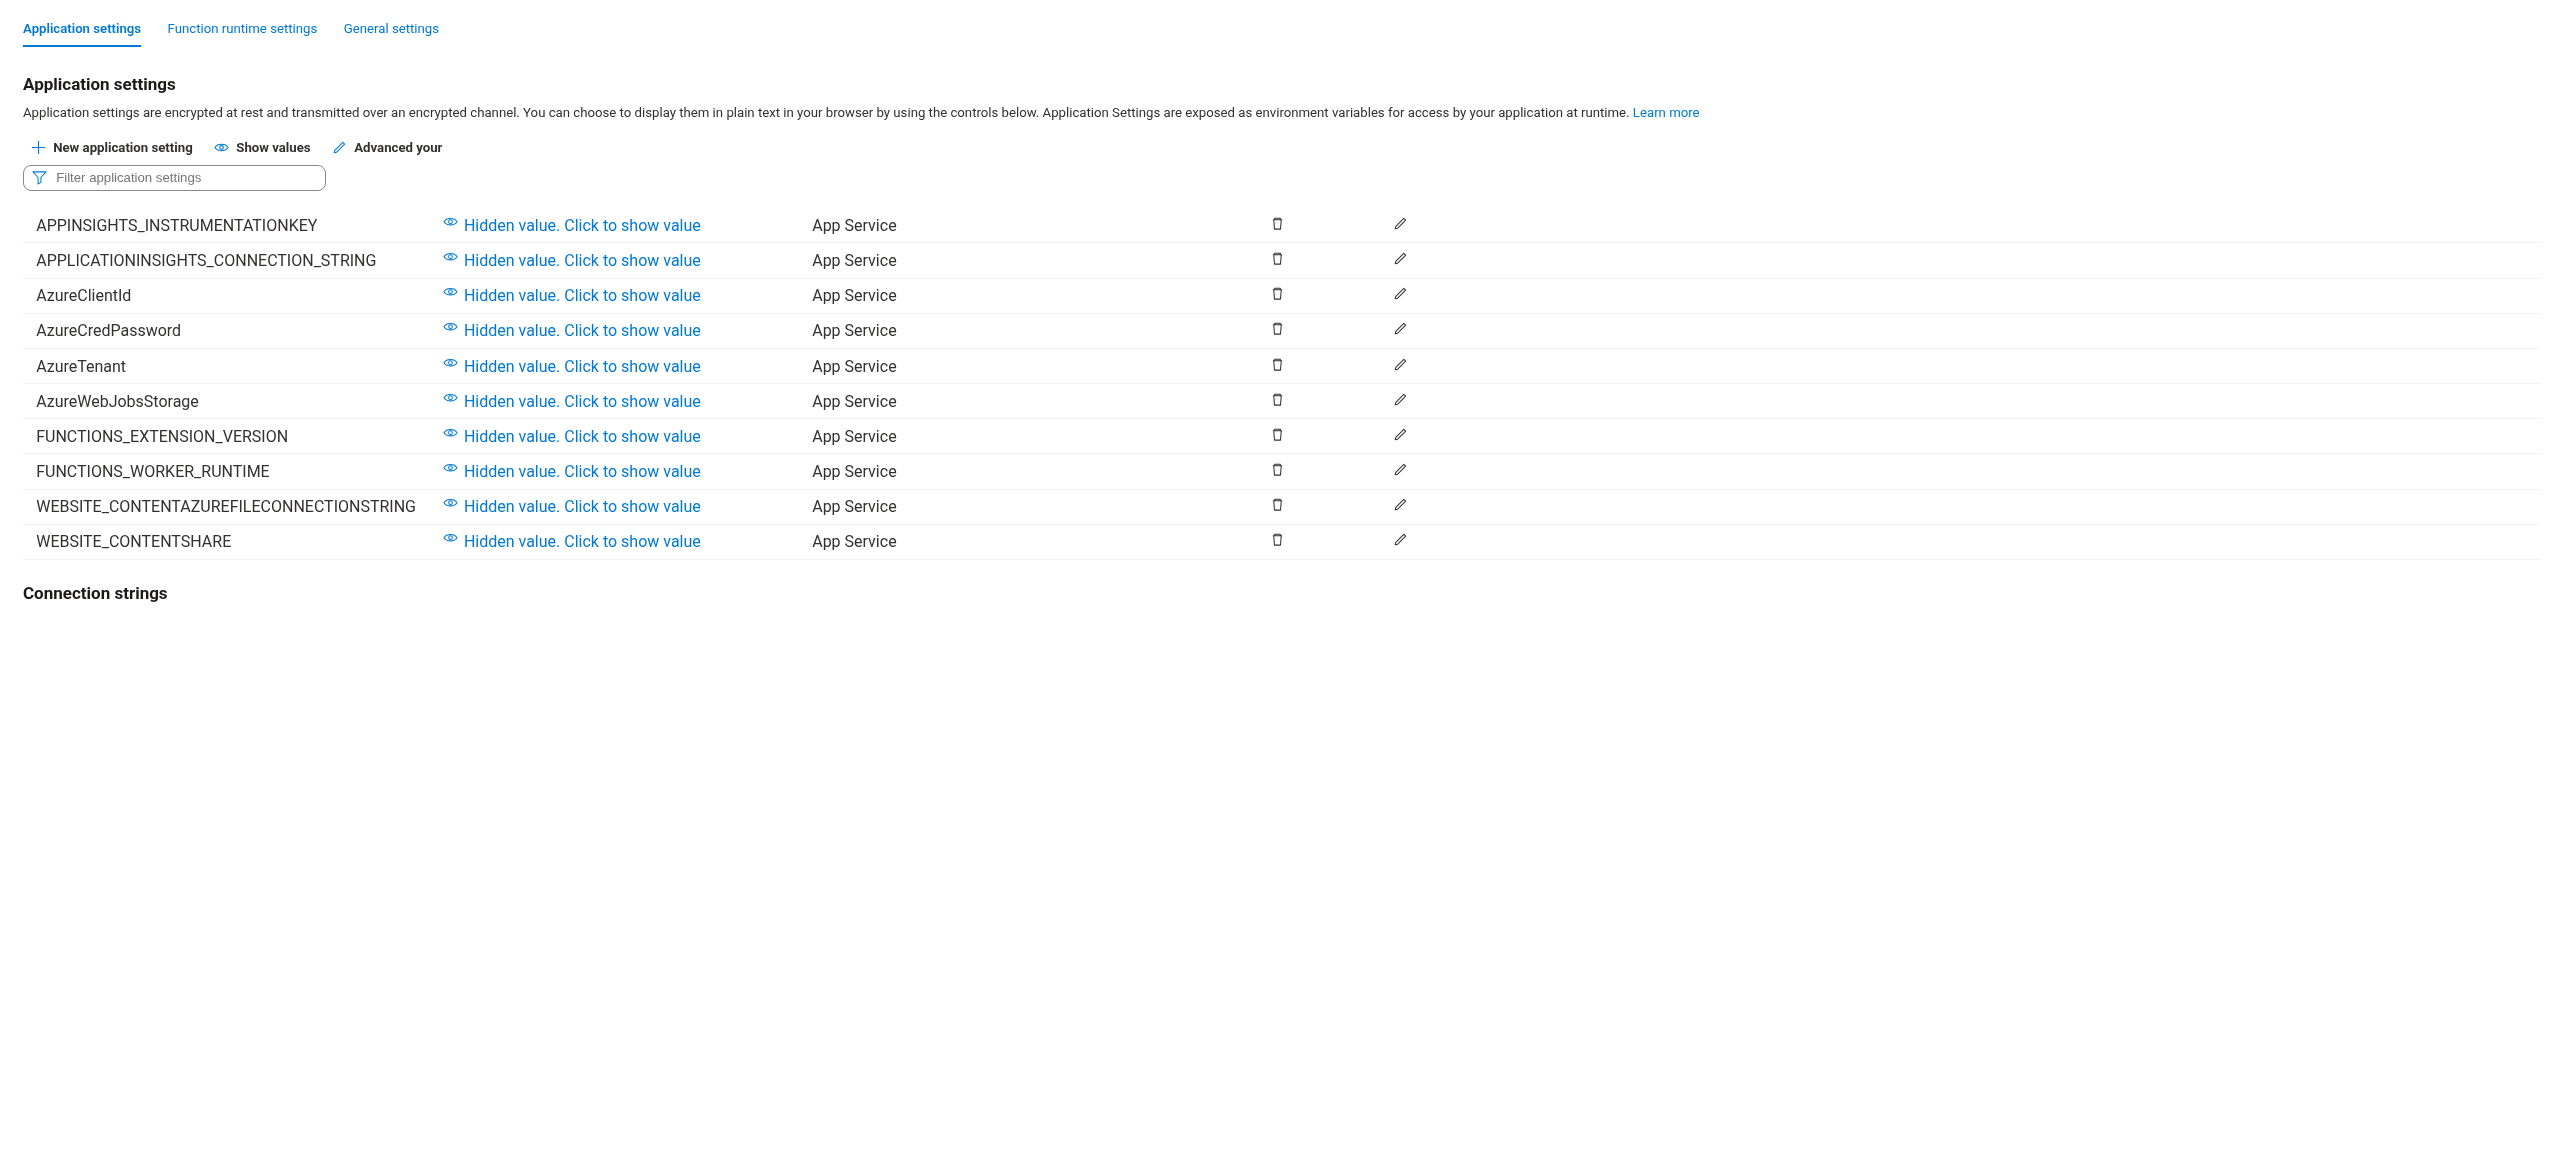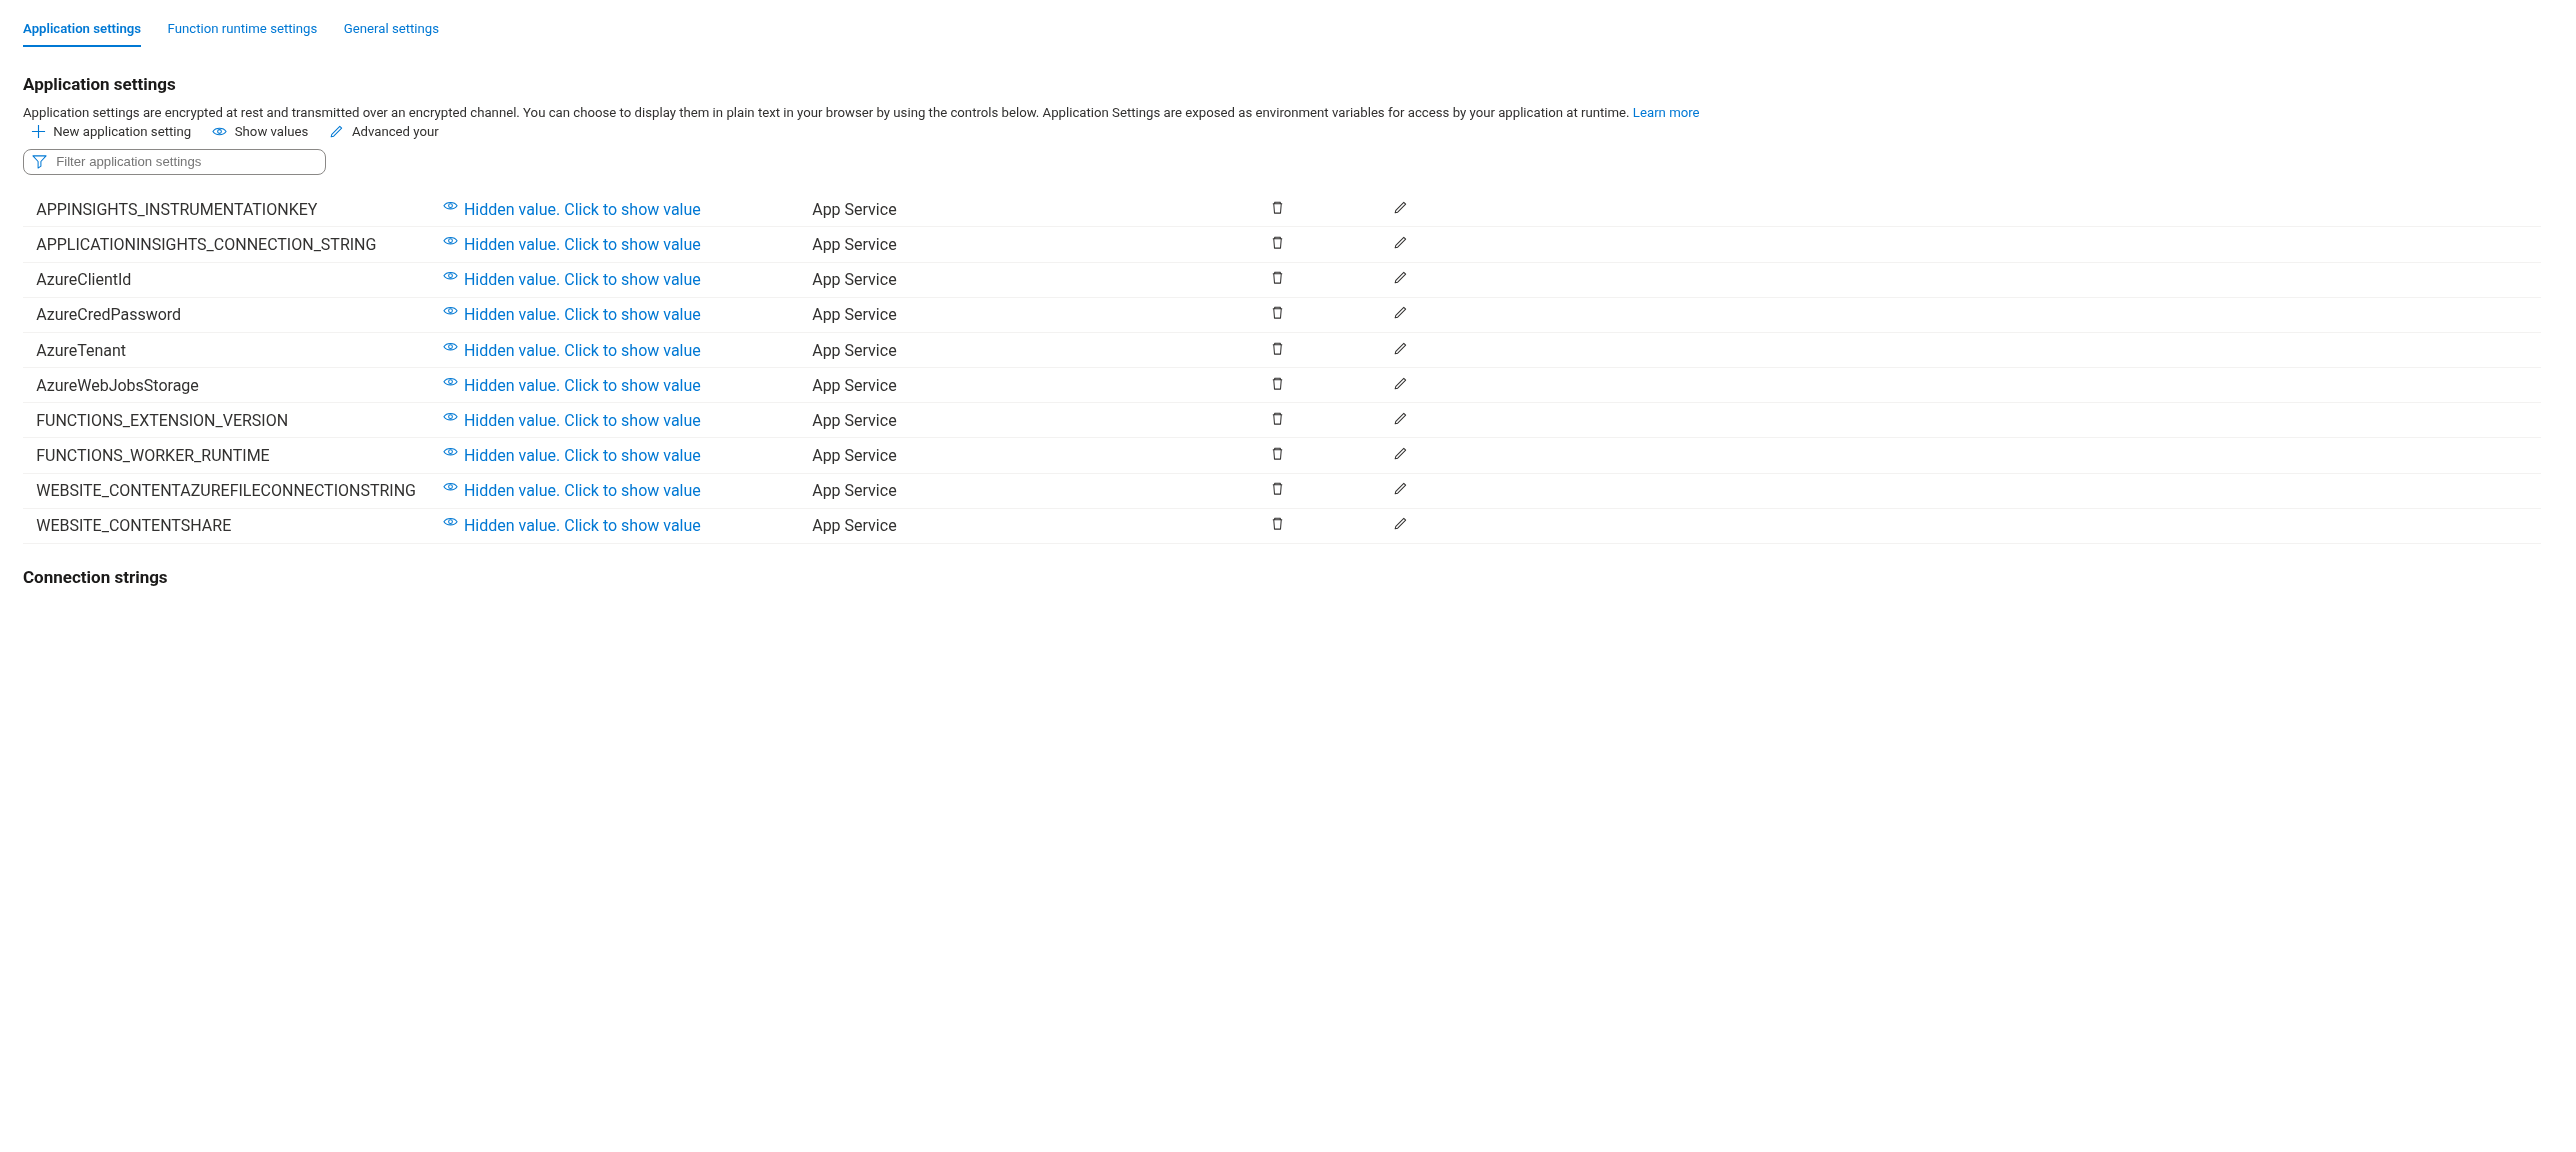--- a/index.html
+++ b/index.html
@@ -35,32 +35,33 @@
   h2.section-title {
     font-size: 17px;
     font-weight: 700;
     margin: 26.5px 0 9.5px 0;
     color: #1b1a19;
   }
   .description {
     font-size: 13.2px;
     color: #323130;
     line-height: 1.5;
-    margin-bottom: 1px;
+    margin-bottom: 17px;
     max-width: 100%;
   }
   .description a { color: #0078d4; text-decoration: none; cursor: pointer; }
 
   
   .toolbar {
     display: flex;
     align-items: center;
     gap: 21px;
     margin-left: 7.6px;
     margin-bottom: 9.5px;
+    font-weight: bold;
   }
   .toolbar-item {
     display: inline-flex;
     align-items: center;
     gap: 7.6px;
     font-size: 13.2px;
     color: #323130;
     cursor: pointer;
   }
   .toolbar-item .ico { color: #0078d4; display:inline-flex; align-items:center; }

